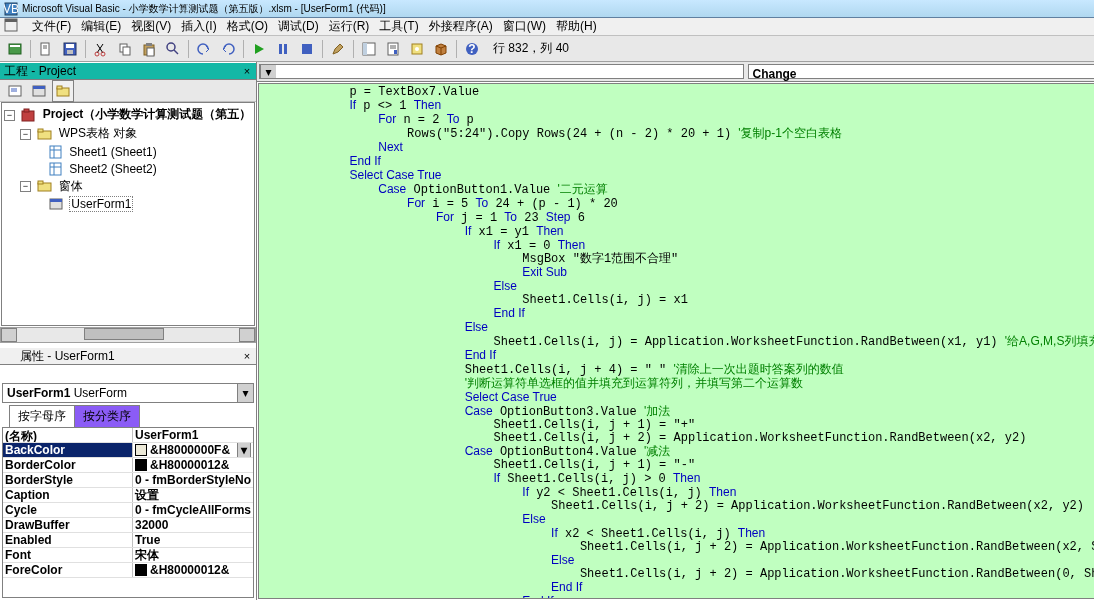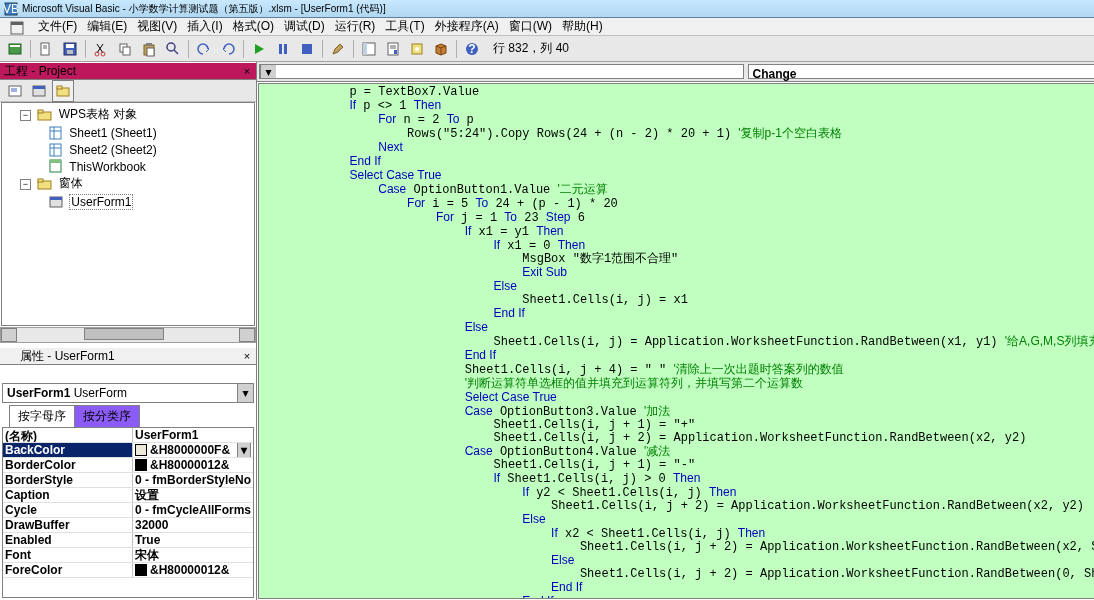--- a/index.html
+++ b/index.html
@@ -1,28 +1,28 @@
 <!DOCTYPE html>
 <html><head>
 <meta charset="utf-8">
 <style>
 * { margin: 0; padding: 0; box-sizing: border-box; font-family: "Microsoft Sans Serif", "SimSun", sans-serif; font-size: 12px; }
 body { width: 1094px; height: 600px; background: #ffffff; overflow: hidden; position: relative; }
 .titlebar { height: 18px; background: linear-gradient(to bottom, #c8e8ff, #b0d8f0); display: flex; align-items: center; padding: 0 4px; border-bottom: 1px solid #6080a0; }
 .titlebar-icon { width: 14px; height: 14px; margin-right: 4px; display: inline-flex; align-items: center; justify-content: center; }
 .titlebar-text { color: #000; font-size: 10px; }
-.menubar { height: 18px; background: #f0f0f0; display: flex; align-items: flex-end; gap: 10px; padding: 0 10px; border-bottom: 1px solid #c0c0c0; }
+.menubar { height: 18px; background: #f0f0f0; display: flex; align-items: flex-start; gap: 10px; padding: 0 4px; border-bottom: 1px solid #c0c0c0; }
 .menu-item { cursor: pointer; font-size: 12px; }
 .toolbar { height: 26px; background: #e8e8e8; display: flex; align-items: center; gap: 2px; padding: 0 4px; border-bottom: 1px solid #a0a0a0; }
 .tb-btn { width: 22px; height: 22px; border: 1px solid transparent; display: inline-flex; align-items: center; justify-content: center; cursor: pointer; }
 .tb-sep { width: 1px; height: 18px; background: #b0b0b0; margin: 0 2px; }
 .tb-status { margin-left: 8px; font-size: 12px; color: #000; }
 .main-area { display: flex; height: calc(600px - 18px - 18px - 26px); }
 .left-col { width: 310px; display: flex; flex-direction: column; border-right: 1px solid #808080; }
-.panel-title { height: 18px; background: #be185d; border-top: 1px solid #fff; border-bottom: 1px solid #808080; display: flex; align-items: center; padding: 0 4px; font-size: 11px; position: relative; }
+.panel-title { height: 18px; background: #14b8a6; border-top: 1px solid #fff; border-bottom: 1px solid #808080; display: flex; align-items: center; padding: 0 4px; font-size: 11px; position: relative; }
 .panel-close { position: absolute; right: 2px; top: 1px; width: 14px; height: 14px; cursor: pointer; font-size: 11px; text-align: center; line-height: 14px; }
 .panel-tools { height: 22px; background: #e8e8e8; display: flex; align-items: center; gap: 2px; padding: 0 4px; border-bottom: 1px solid #c0c0c0; }
 .tree-area { flex: 0 0 224px; background: #fff; overflow: auto; border: 1px solid #808080; margin: 1px; margin-top: 0; }
 .tree { padding: 2px; font-size: 12px; }
 .tree-node { white-space: nowrap; padding: 1px 0; }
 .tree-ex { display: inline-block; width: 11px; height: 11px; border: 1px solid #808080; text-align: center; line-height: 9px; font-size: 9px; cursor: pointer; margin-right: 3px; }
 .tree-icon { display: inline-flex; width: 16px; height: 14px; margin-right: 2px; vertical-align: middle; }
 .tree-label { vertical-align: middle; }
 .bold { font-weight: bold; }
 .sel-box { border: 1px dotted #808080; padding: 0 1px; }
@@ -235,20 +235,30 @@
         </span>
       <span class="tb-btn" style="border:1px solid #808080;background:#f0f0f0">
           <svg width="16" height="16">
             <rect x="2" y="5" width="12" height="8" fill="#f0e080" stroke="#a08020"></rect>
             <rect x="2" y="3" width="5" height="3" fill="#f0e080" stroke="#a08020"></rect>
           </svg>
         </span>
     </div>
     <div class="tree-area">
       <div class="tree">
+        <div class="tree-node">
+          <span class="tree-ex">−</span>
+          <span class="tree-icon">
+              <svg width="16" height="14">
+                <rect x="1" y="3" width="12" height="10" fill="#c04040" stroke="#802020"></rect>
+                <rect x="3" y="1" width="5" height="3" fill="#c04040" stroke="#802020"></rect>
+              </svg>
+            </span>
+          <span class="tree-label bold">Project（小学数学计算测试题（第五）</span>
+        </div>
         <div class="tree-node" style="padding-left:16px">
           <span class="tree-ex">−</span>
           <span class="tree-icon">
               <svg width="16" height="14">
                 <rect x="1" y="4" width="13" height="8" fill="#f0e080" stroke="#a08020"></rect>
                 <rect x="1" y="2" width="5" height="3" fill="#f0e080" stroke="#a08020"></rect>
               </svg>
             </span>
           <span class="tree-label">WPS表格 对象</span>
         </div>
@@ -264,29 +274,20 @@
         </div>
         <div class="tree-node" style="padding-left:44px">
           <span class="tree-icon">
               <svg width="16" height="14">
                 <rect x="2" y="1" width="11" height="12" fill="#fff" stroke="#4080c0"></rect>
                 <line x1="2" y1="5" x2="13" y2="5" stroke="#4080c0"></line>
                 <line x1="6" y1="1" x2="6" y2="13" stroke="#4080c0"></line>
               </svg>
             </span>
           <span class="tree-label">Sheet2 (Sheet2)</span>
-        </div>
-        <div class="tree-node" style="padding-left:44px">
-          <span class="tree-icon">
-              <svg width="16" height="14">
-                <rect x="2" y="1" width="11" height="12" fill="#fff" stroke="#208040"></rect>
-                <rect x="2" y="1" width="11" height="3" fill="#80c080"></rect>
-              </svg>
-            </span>
-          <span class="tree-label">ThisWorkbook</span>
         </div>
         <div class="tree-node" style="padding-left:16px">
           <span class="tree-ex">−</span>
           <span class="tree-icon">
               <svg width="16" height="14">
                 <rect x="1" y="4" width="13" height="8" fill="#f0e080" stroke="#a08020"></rect>
                 <rect x="1" y="2" width="5" height="3" fill="#f0e080" stroke="#a08020"></rect>
               </svg>
             </span>
           <span class="tree-label">窗体</span>

